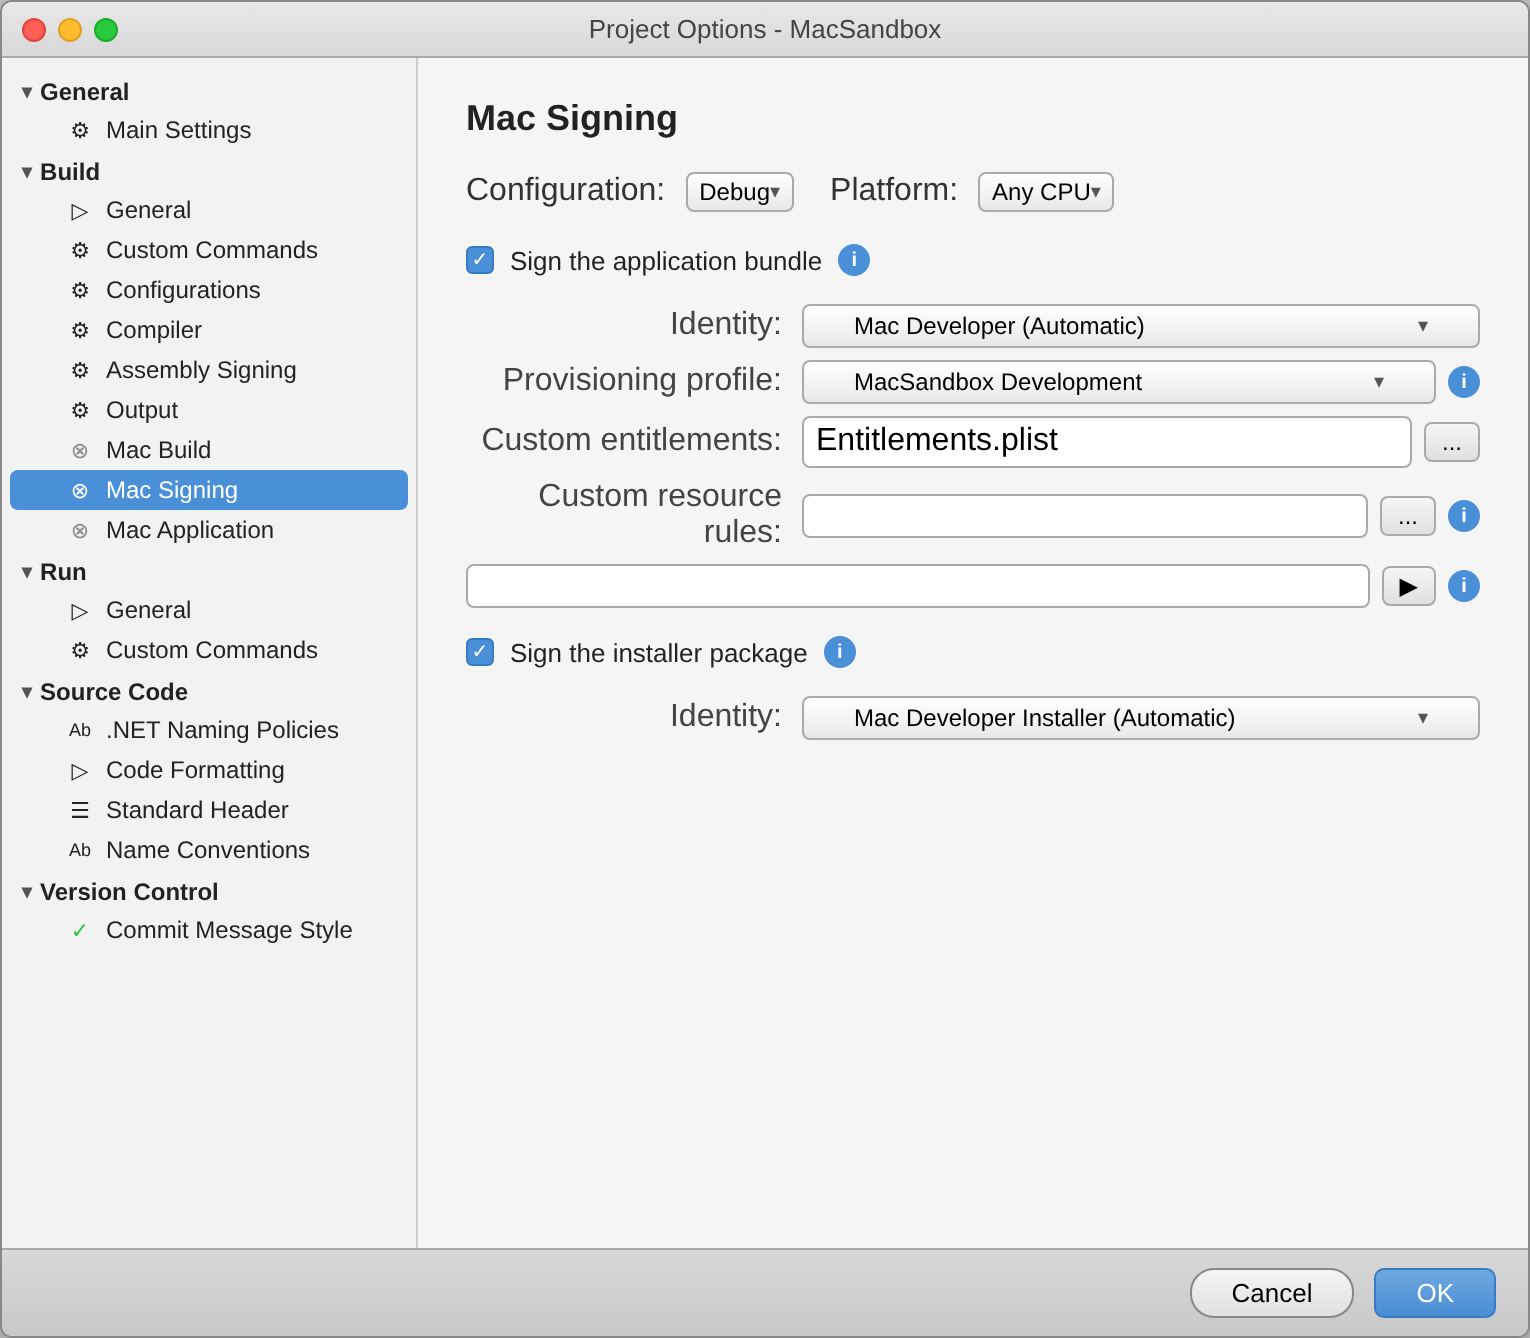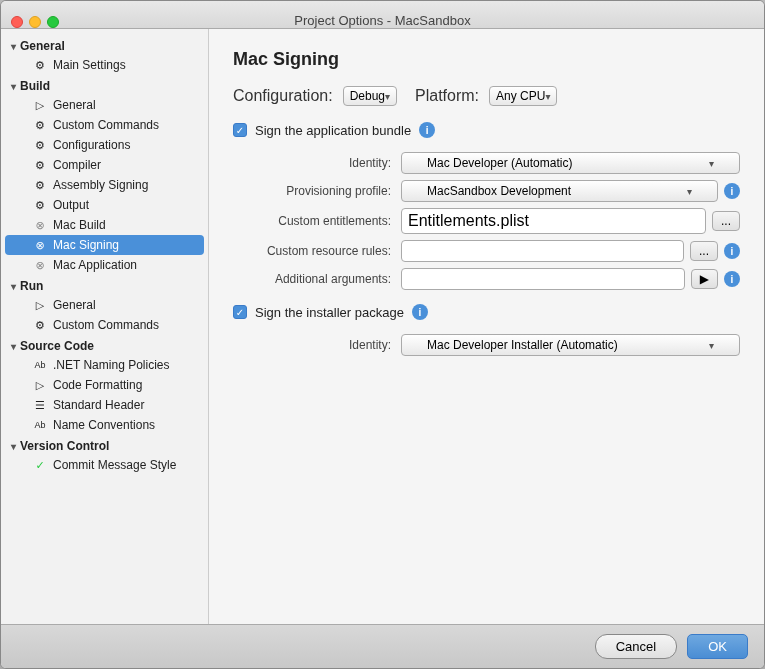--- a/index.html
+++ b/index.html
@@ -21,21 +21,21 @@
       display: flex;
       flex-direction: column;
       overflow: hidden;
       box-shadow: 0 4px 20px rgba(0,0,0,0.4);
     }
     .titlebar {
       height: 28px;
       background: linear-gradient(to bottom, #e8e8e8, #d8d8d8);
       border-bottom: 1px solid #aaa;
       display: flex;
-      align-items: flex-end;
+      align-items: center;
       justify-content: center;
       position: relative;
       flex-shrink: 0;
     }
     .titlebar-buttons {
       position: absolute;
       left: 10px;
       display: flex;
       gap: 6px;
       align-items: center;
@@ -244,21 +244,21 @@
       font-weight: 500;
     }
     .form-row {
       display: flex;
       align-items: center;
       margin-bottom: 6px;
     }
     .form-row-label {
       width: 168px;
       text-align: right;
-      font-size: 12px;
+      font-size: 16px;
       color: #444;
       padding-right: 10px;
       flex-shrink: 0;
     }
     .form-row-content {
       display: flex;
       align-items: center;
       gap: 6px;
       flex: 1;
     }
@@ -432,21 +432,20 @@
       <div class="form-row">
         <div class="form-row-label">Custom resource rules:</div>
         <div class="form-row-content">
           <div class="text-input" style="flex:1;min-height:22px;"></div>
           <button class="btn-small">...</button>
           <div class="info-icon">i</div>
         </div>
       </div>
 
       <div class="form-row" style="margin-bottom:14px;">
-        <div class="form-row-label">Additional arguments:</div>
         <div class="form-row-content">
           <div class="text-input" style="flex:1;min-height:22px;"></div>
           <button class="btn-arrow">▶</button>
           <div class="info-icon">i</div>
         </div>
       </div>
 
       <div class="section-check-row">
         <div class="checkbox">✓</div>
         <span class="check-label">Sign the installer package</span>

